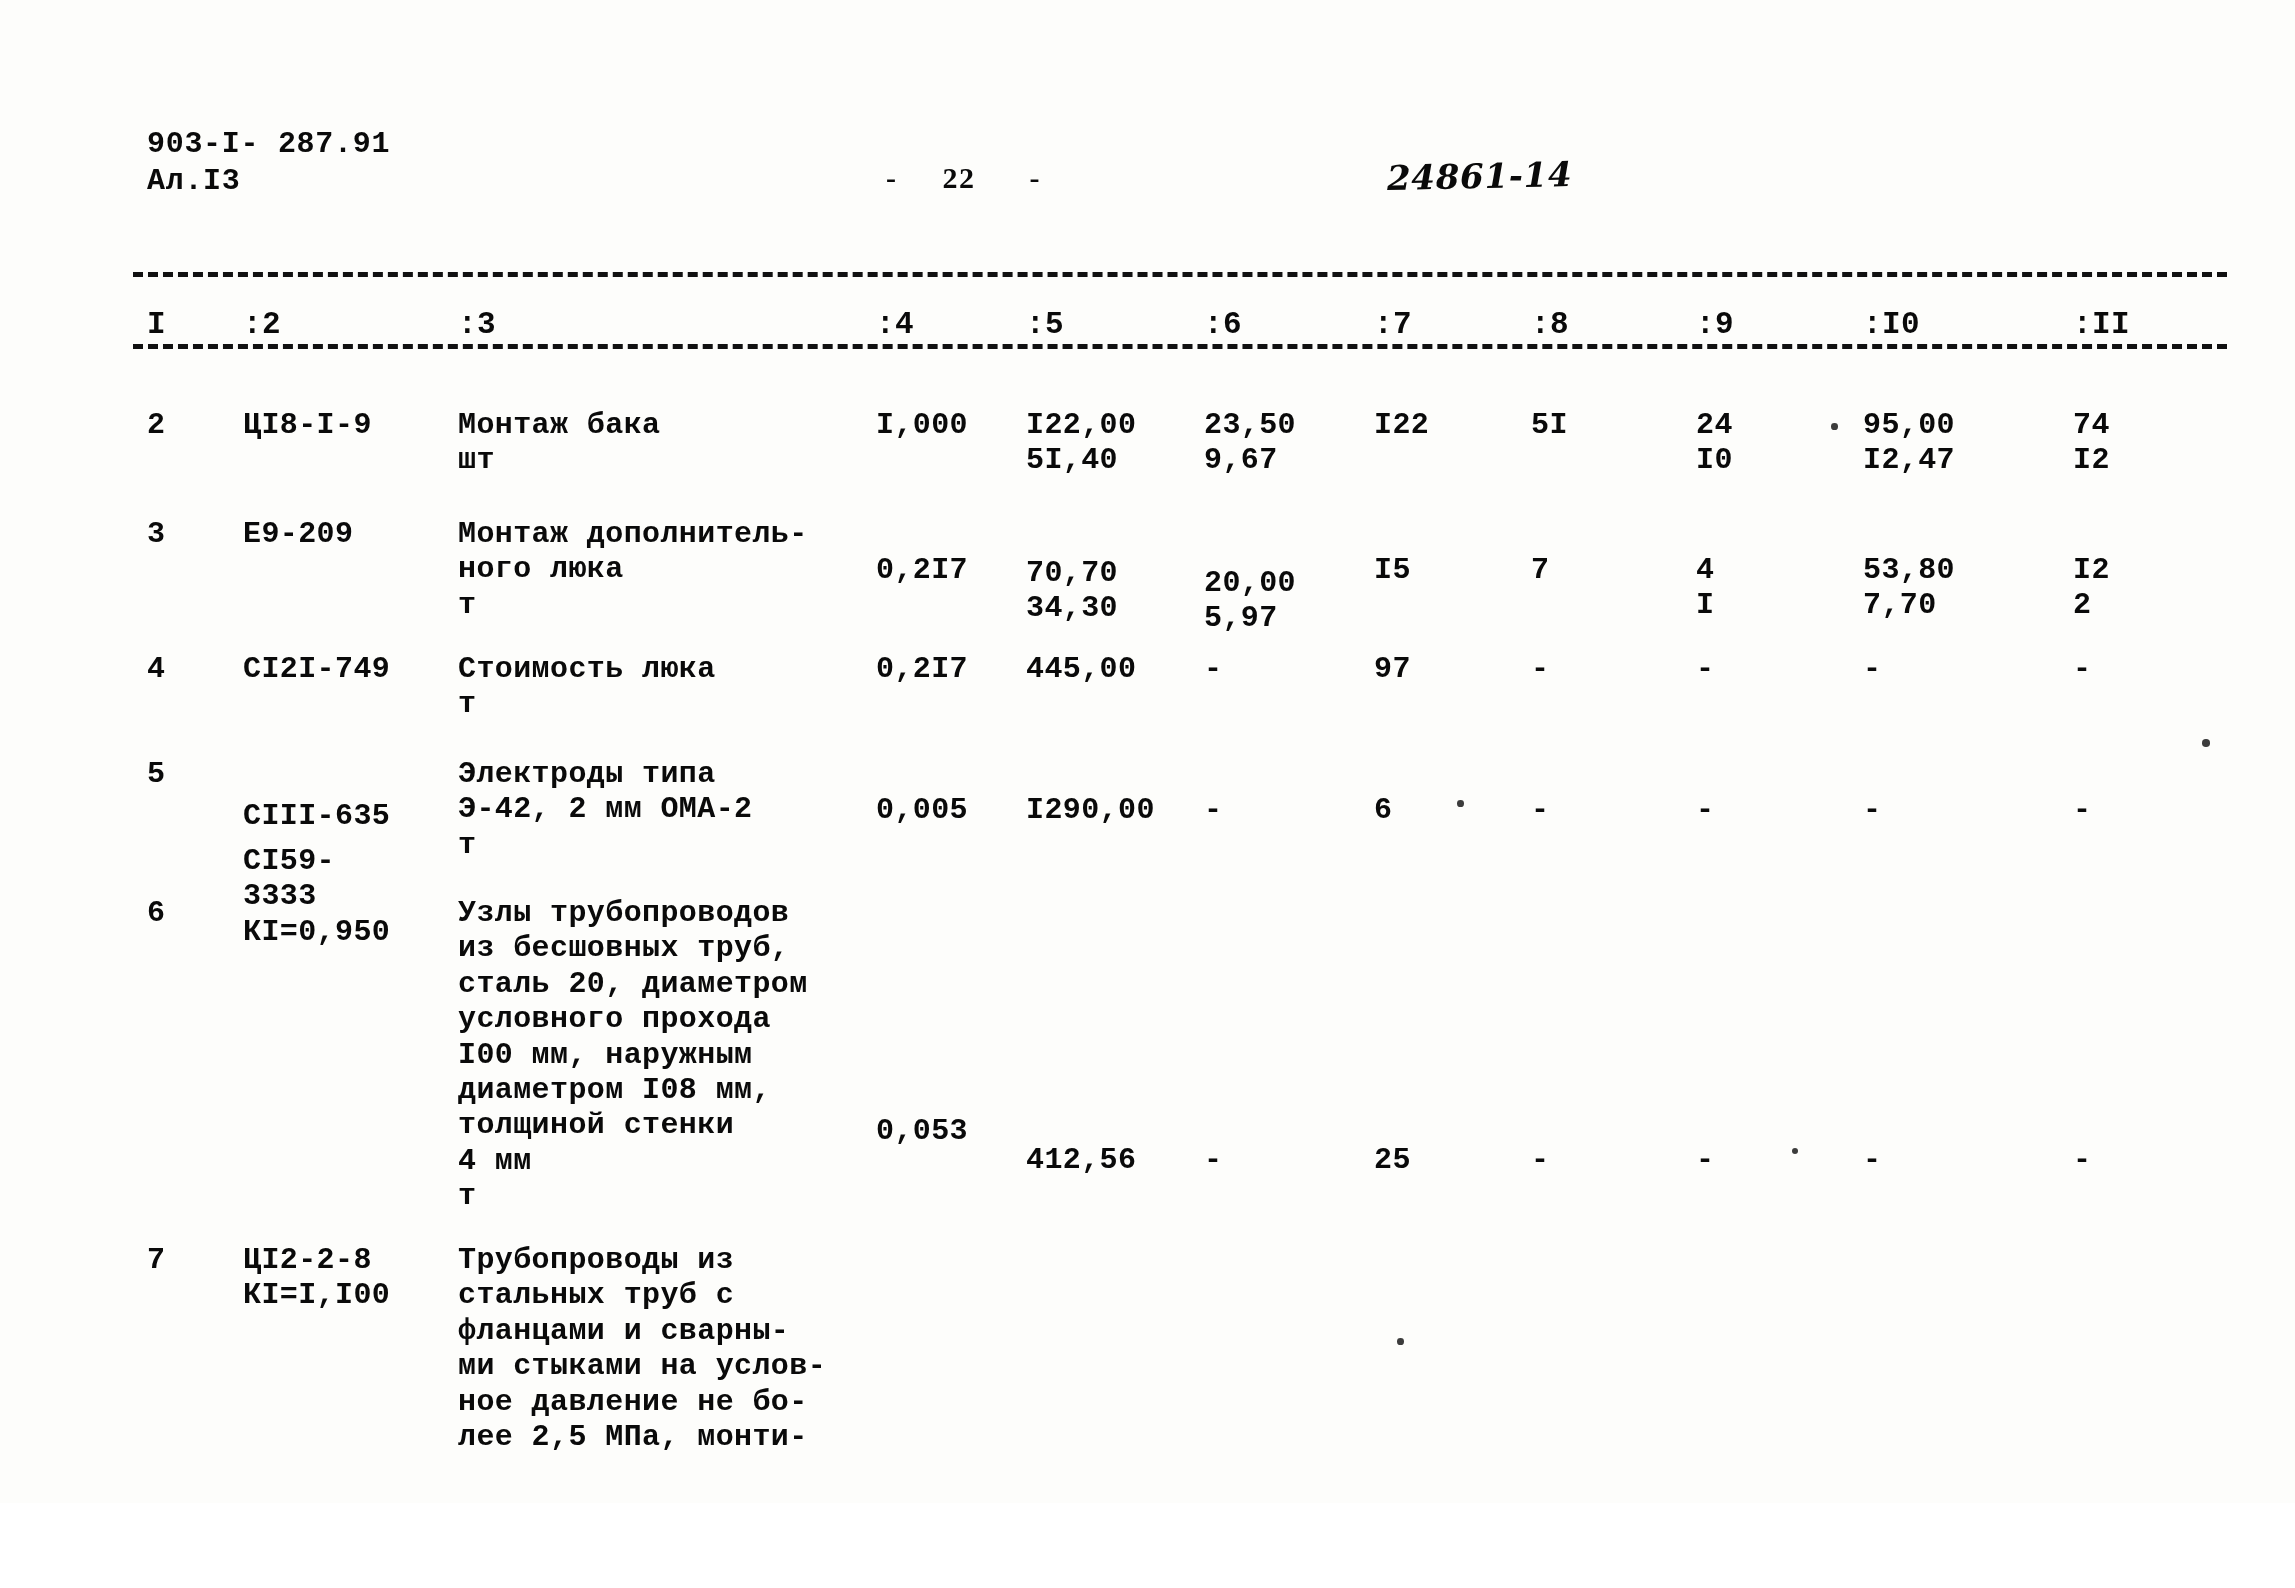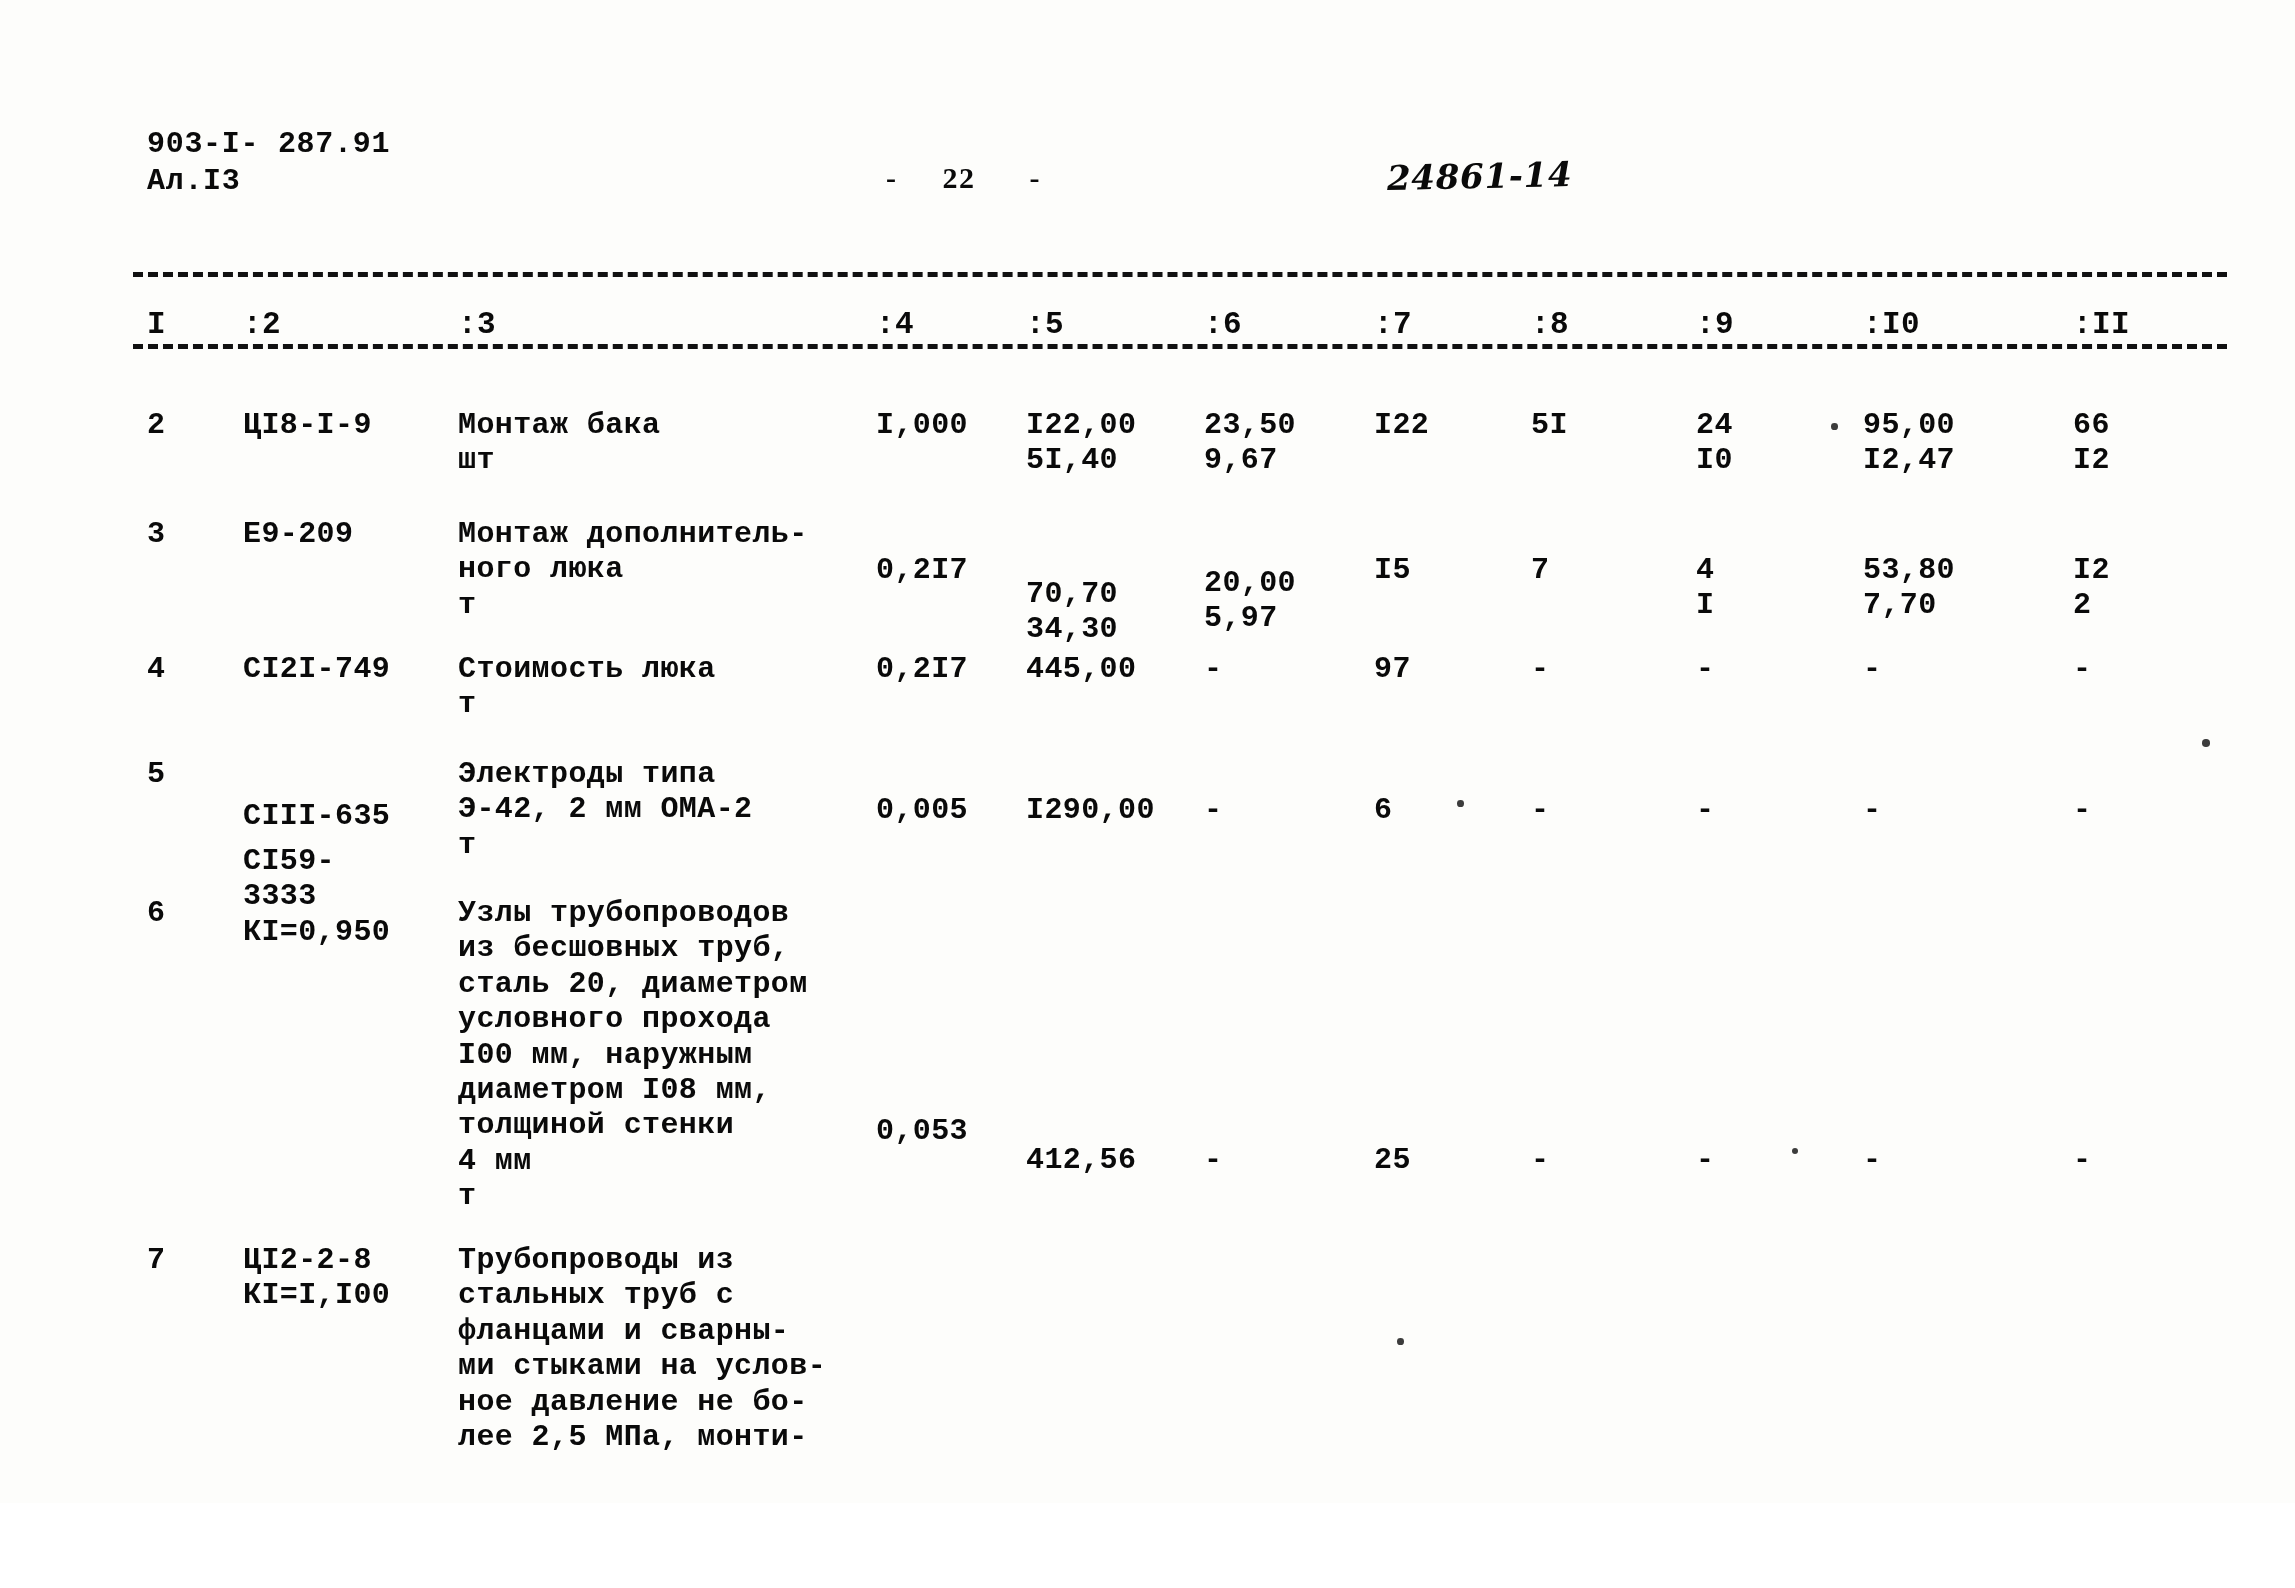--- a/index.html
+++ b/index.html
@@ -144,32 +144,32 @@
     <div class="cell col-5" style="top:408px">I22,00
 5I,40</div>
     <div class="cell col-6" style="top:408px">23,50
 9,67</div>
     <div class="cell col-7" style="top:408px">I22</div>
     <div class="cell col-8" style="top:408px">5I</div>
     <div class="cell col-9" style="top:408px">24
 I0</div>
     <div class="cell col-10" style="top:408px">95,00
 I2,47</div>
-    <div class="cell col-11" style="top:408px">66
+    <div class="cell col-11" style="top:408px">74
 I2</div>
   </div>
 
   <div class="row">
     <div class="cell col-1" style="top:517px">3</div>
     <div class="cell col-2" style="top:517px">Е9-209</div>
     <div class="cell col-3" style="top:517px">Монтаж дополнитель-
 ного люка
 т</div>
     <div class="cell col-4" style="top:553px">0,2I7</div>
-    <div class="cell col-5" style="top:577px">70,70
+    <div class="cell col-5" style="top:556px">70,70
 34,30</div>
     <div class="cell col-6" style="top:566px">20,00
 5,97</div>
     <div class="cell col-7" style="top:553px">I5</div>
     <div class="cell col-8" style="top:553px">7</div>
     <div class="cell col-9" style="top:553px">4
 I</div>
     <div class="cell col-10" style="top:553px">53,80
 7,70</div>
     <div class="cell col-11" style="top:553px">I2

